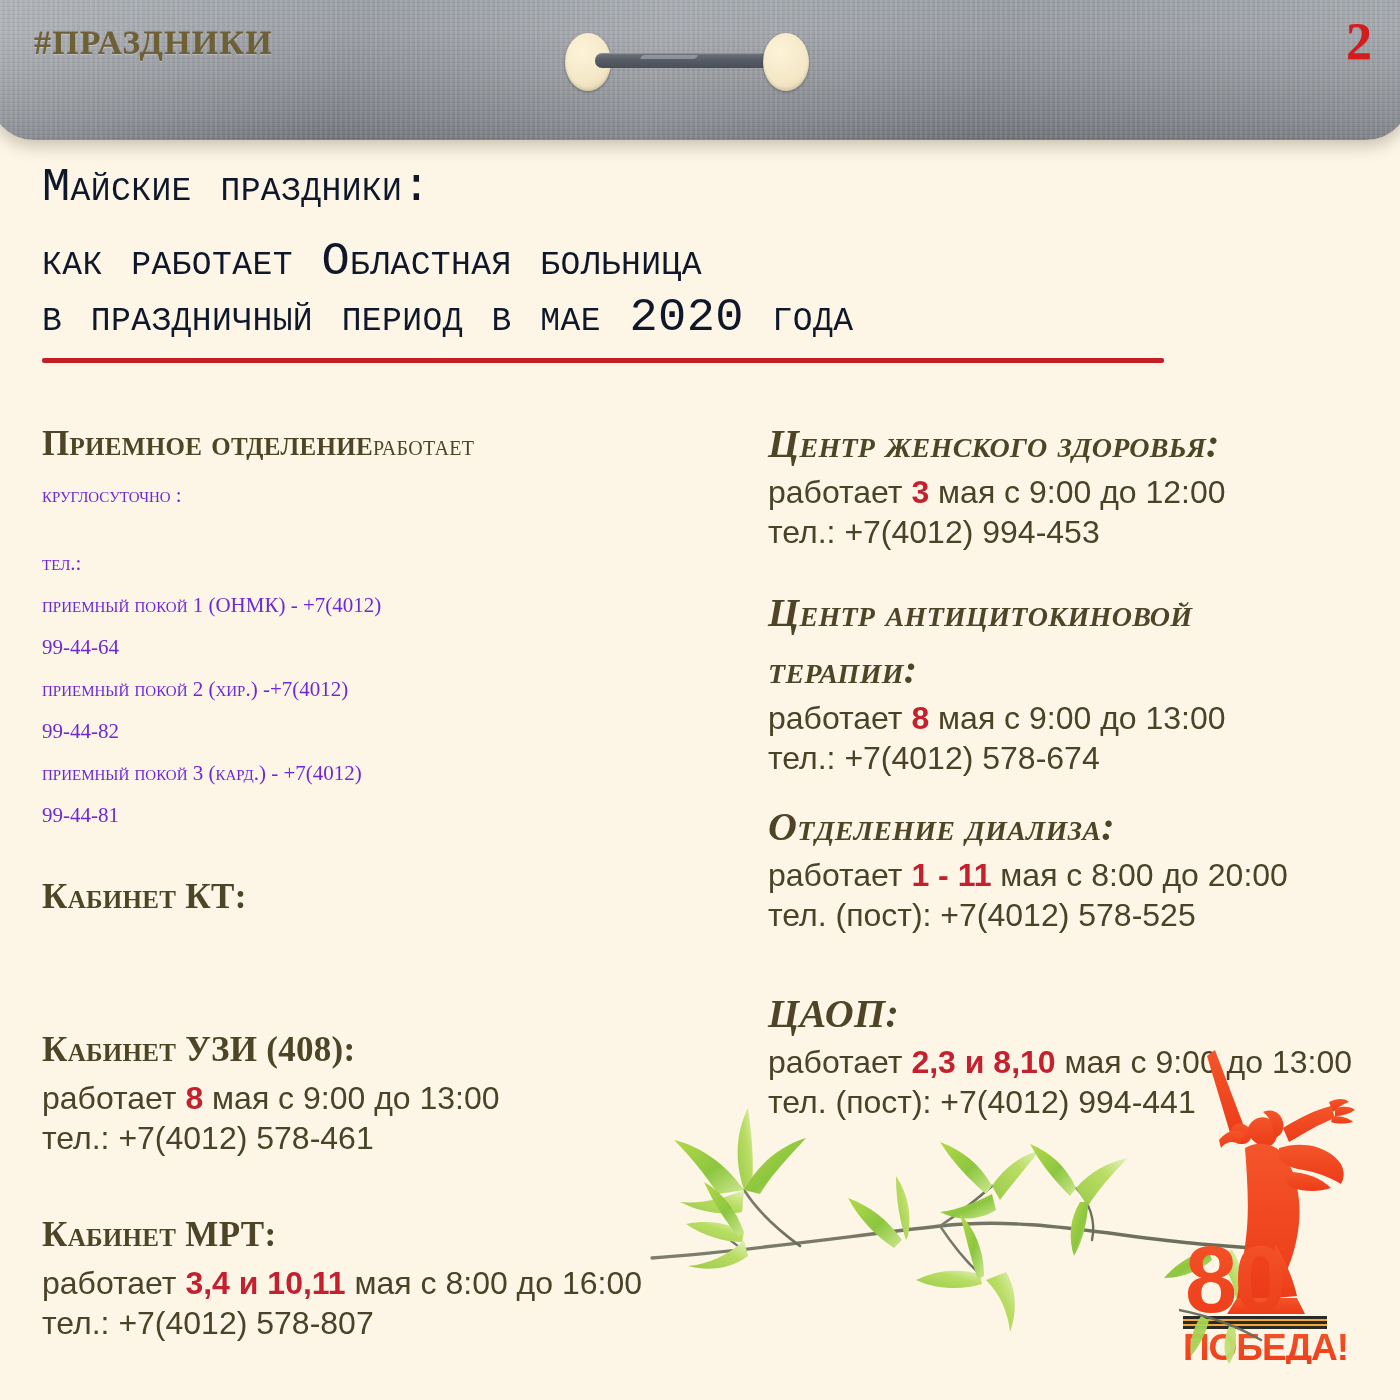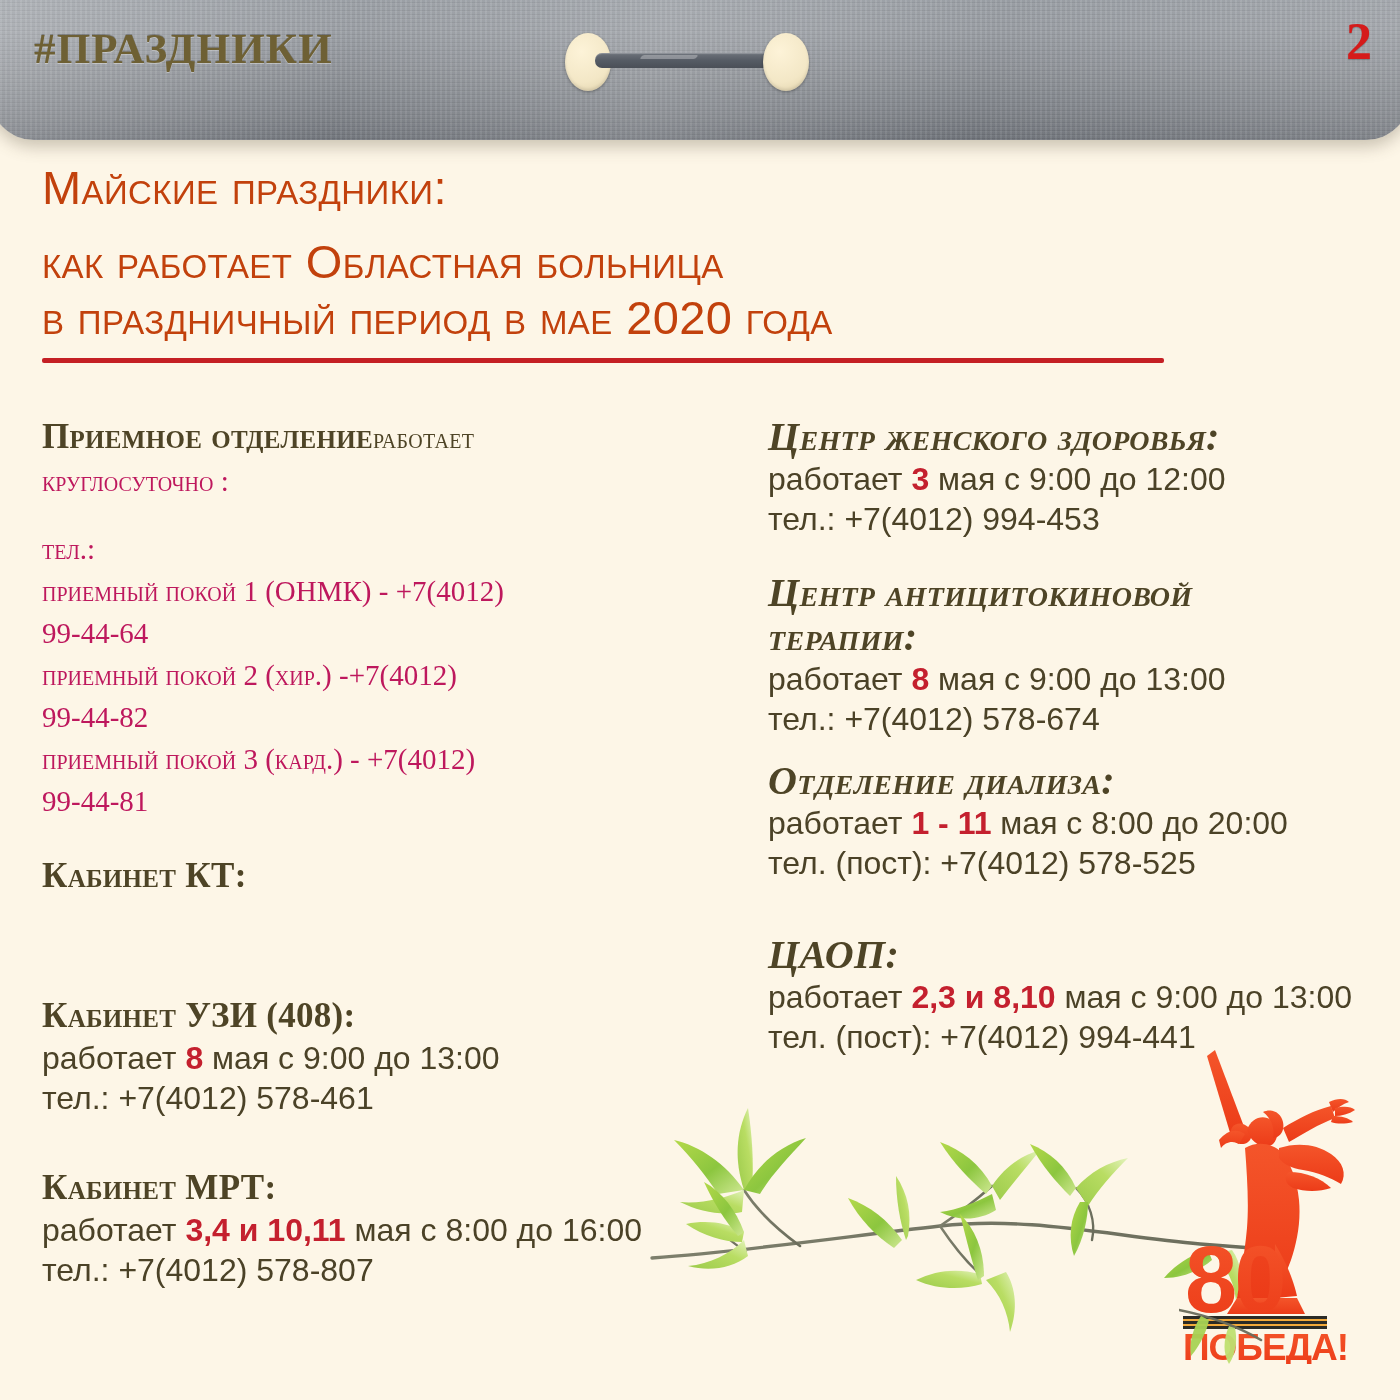--- a/index.html
+++ b/index.html
@@ -31,21 +31,21 @@
   .plate-sheen{
     position:absolute;left:0;top:0;right:0;bottom:0;
     border-bottom-left-radius:44px;border-bottom-right-radius:44px;
     background:linear-gradient(105deg,rgba(255,255,255,0.22) 0%,rgba(255,255,255,0.02) 26%,
                rgba(255,255,255,0.14) 47%,rgba(255,255,255,0.0) 70%,rgba(255,255,255,0.12) 100%);
     pointer-events:none;
   }
   .hashtag{
     position:absolute;left:44px;top:36px;
     font-family:"Liberation Serif",serif;
-    font-size:43px;font-weight:700;letter-spacing:1.2px;
+    font-size:34px;font-weight:700;letter-spacing:1.2px;
     color:#6e6034;
     text-shadow:0 1px 0 rgba(255,255,255,0.32), 0 -1px 0 rgba(0,0,0,0.22);
     white-space:nowrap;
   }
   .page-num{
     position:absolute;right:38px;top:24px;
     font-family:"Liberation Serif",serif;
     font-size:52px;font-weight:700;color:#d51b1b;
     text-shadow:0 1px 1px rgba(0,0,0,0.22);
   }
@@ -64,54 +64,54 @@
     box-shadow:inset 0 1px 1px rgba(255,255,255,0.25);
   }
   .clasp .bar:after{
     content:"";position:absolute;left:46px;top:2px;width:56px;height:4px;border-radius:3px;
     background:rgba(255,255,255,0.30);transform:skewX(-38deg);
   }
 
   
   .title-wrap{position:absolute;left:42px;top:160px;width:1180px;}
   .title-line{
-    font-family:Liberation Sans, sans-serif;
+    font-family:Liberation Mono, monospace;
     font-variant:small-caps;
     font-size:47px;line-height:56px;font-weight:400;
-    color:#c2410c;letter-spacing:0.4px;white-space:nowrap;
+    color:#0f172a;letter-spacing:0.4px;white-space:nowrap;
   }
   .title-line.l1{margin-bottom:18px;}
   .title-rule{
     margin-top:12px;width:1122px;height:5px;background:#c41f24;border-radius:2px;
   }
 
   
   .col{position:absolute;top:415px;}
   .col-left{left:42px;width:680px;}
   .col-right{left:768px;width:600px;}
 
   .block{margin-bottom:2px;}
   .blk-gap-lg{height:46px;}
   .blk-gap-md{height:30px;}
   .blk-gap-sm{height:18px;}
 
   .h-slab{
     font-family:"Liberation Serif",serif;
     font-weight:700;font-variant:small-caps;
-    font-size:35px;line-height:44px;
+    font-size:35px;line-height:57px;
     color:#4e4426;letter-spacing:0.3px;
   }
   .h-slab.wide{font-size:40px;font-style:italic;}
   .h-inline-reg{
     font-weight:400;font-size:29px;font-variant:small-caps;color:#4e4426;
   }
   .sc-line{
     font-family:"Liberation Serif",serif;
     font-variant:small-caps;font-weight:400;
-    font-size:29px;line-height:42px;color:#be185d;
+    font-size:21px;line-height:42px;color:#6d28d9;
   }
   .body-line{
     font-family:"Liberation Sans",sans-serif;
     font-size:32px;line-height:40px;color:#4b4227;font-weight:400;
   }
   .body-line .hl{color:#c4202e;font-weight:700;}
 
   
   .branch{position:absolute;left:640px;top:1090px;width:620px;height:250px;}
   .branch svg{display:block;}

